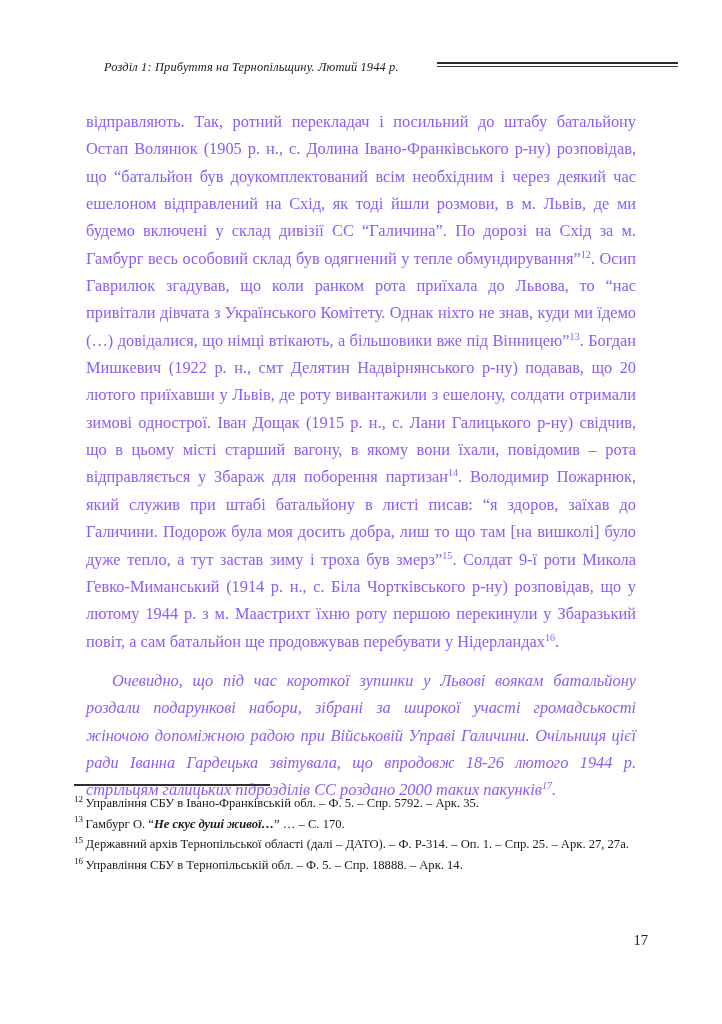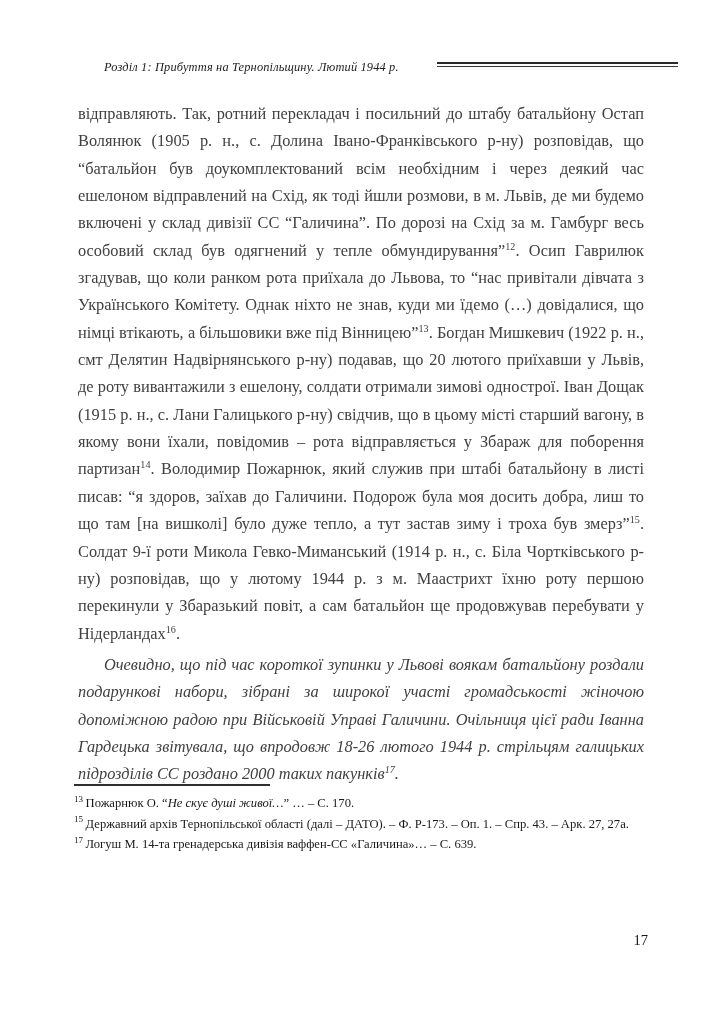--- a/index.html
+++ b/index.html
@@ -67,26 +67,26 @@
   }
 
   
   .body-col {
     position: absolute;
     left: 74px;
     top: 96px;
     width: 574px;
   }
   .para {
-    margin: 4px;
+    margin: 12px;
     text-align: justify;
     text-justify: inter-word;
     font-size: 16.35px;
     line-height: 27.35px;
-    color: #404040;
+    color: #8b5cf6;
     hyphens: manual;
   }
   .para + .para { margin-top: 0; }
   .indent { text-indent: 26px; font-style: italic; }
 
   sup.fn {
     font-size: 0.62em;
     vertical-align: super;
     line-height: 0;
   }
@@ -110,21 +110,21 @@
     line-height: 20.6px;
     text-align: justify;
     color: #191919;
   }
   .fn-item .marker {
     font-size: 0.72em;
     vertical-align: super;
     line-height: 0;
     margin-right: 2.5px;
   }
-  .fn-italic { font-style: italic; }
+  .fn-italic { font-style: italic; font-weight: bold; }
 
   
   .folio {
     position: absolute;
     right: 74px;
     top: 932px;
     font-size: 14.6px;
     color: #1a1a1a;
     text-align: right;
   }
@@ -143,25 +143,26 @@
 
     <p class="para"><span>відправляють. Так, ротний перекладач і посильний до штабу батальйону Остап Волянюк (1905 р. н., с. Долина Івано-Франківського р-ну) розповідав, що “батальйон був доукомплектований всім необхідним і через деякий час ешелоном відправлений на Схід, як тоді йшли розмови, в м. Львів, де ми будемо включені у склад дивізії СС “Галичина”. По дорозі на Схід за м. Гамбург весь особовий склад був одягнений у тепле обмундирування”</span><sup class="fn">12</sup><span>. Осип Гаврилюк згадував, що коли ранком рота приїхала до Львова, то “нас привітали дівчата з Українського Комітету. Однак ніхто не знав, куди ми їдемо (…) довідалися, що німці втікають, а більшовики вже під Вінницею”</span><sup class="fn">13</sup><span>. Богдан Мишкевич (1922 р. н., смт Делятин Надвірнянського р-ну) подавав, що 20 лютого приїхавши у Львів, де роту вивантажили з ешелону, солдати отримали зимові однострої. Іван Дощак (1915 р. н., с. Лани Галицького р-ну) свідчив, що в цьому місті старший вагону, в якому вони їхали, повідомив – рота відправляється у Збараж для поборення партизан</span><sup class="fn">14</sup><span>. Володимир Пожарнюк, який служив при штабі батальйону в листі писав: “я здоров, заїхав до Галичини. Подорож була моя досить добра, лиш то що там [на вишколі] було дуже тепло, а тут застав зиму і троха був змерз”</span><sup class="fn">15</sup><span>. Солдат 9-ї роти Микола Гевко-Миманський (1914 р. н., с. Біла Чортківського р-ну) розповідав, що у лютому 1944 р. з м. Маастрихт їхню роту першою перекинули у Збаразький повіт, а сам батальйон ще продовжував перебувати у Нідерландах</span><sup class="fn">16</sup><span>.</span></p>
 
     <p class="para indent"><span>Очевидно, що під час короткої зупинки у Львові воякам батальйону роздали подарункові набори, зібрані за широкої участі громадськості жіночою допоміжною радою при Військовій Управі Галичини. Очільниця цієї ради Іванна Гардецька звітувала, що впродовж 18-26 лютого 1944 р. стрільцям галицьких підрозділів СС роздано 2000 таких пакунків</span><sup class="fn">17</sup><span>.</span></p>
 
   </div>
 
   <div class="footnotes">
     <div class="fn-rule"></div>
 
+    <p class="fn-item"><span class="marker">12</span><span>Управління СБУ в Івано-Франківській обл. – Ф. 5. – Спр. 5792. – Арк. 35.</span></p>
 
-    <p class="fn-item"><span class="marker">13</span><span>Пожарнюк О. “</span><span class="fn-italic">Не скує душі живої…</span><span>” … – С. 170.</span></p>
+    <p class="fn-item"><span class="marker">13</span><span>Гамбург О. “</span><span class="fn-italic">Не скує душі живої…</span><span>” … – С. 170.</span></p>
 
 
-    <p class="fn-item"><span class="marker">15</span><span>Державний архів Тернопільської області (далі – ДАТО). – Ф. Р-173. – Оп. 1. – Спр. 43. – Арк. 27, 27а.</span></p>
+    <p class="fn-item"><span class="marker">15</span><span>Державний архів Тернопільської області (далі – ДАТО). – Ф. Р-314. – Оп. 1. – Спр. 25. – Арк. 27, 27а.</span></p>
 
+    <p class="fn-item"><span class="marker">16</span><span>Управління СБУ в Тернопільській обл. – Ф. 5. – Спр. 18888. – Арк. 14.</span></p>
 
-    <p class="fn-item"><span class="marker">17</span><span>Логуш М. 14-та гренадерська дивізія ваффен-СС «Галичина»… – С. 639.</span></p>
   </div>
 
   <div class="folio">17</div>
 
 </div>
 
 </body></html>

